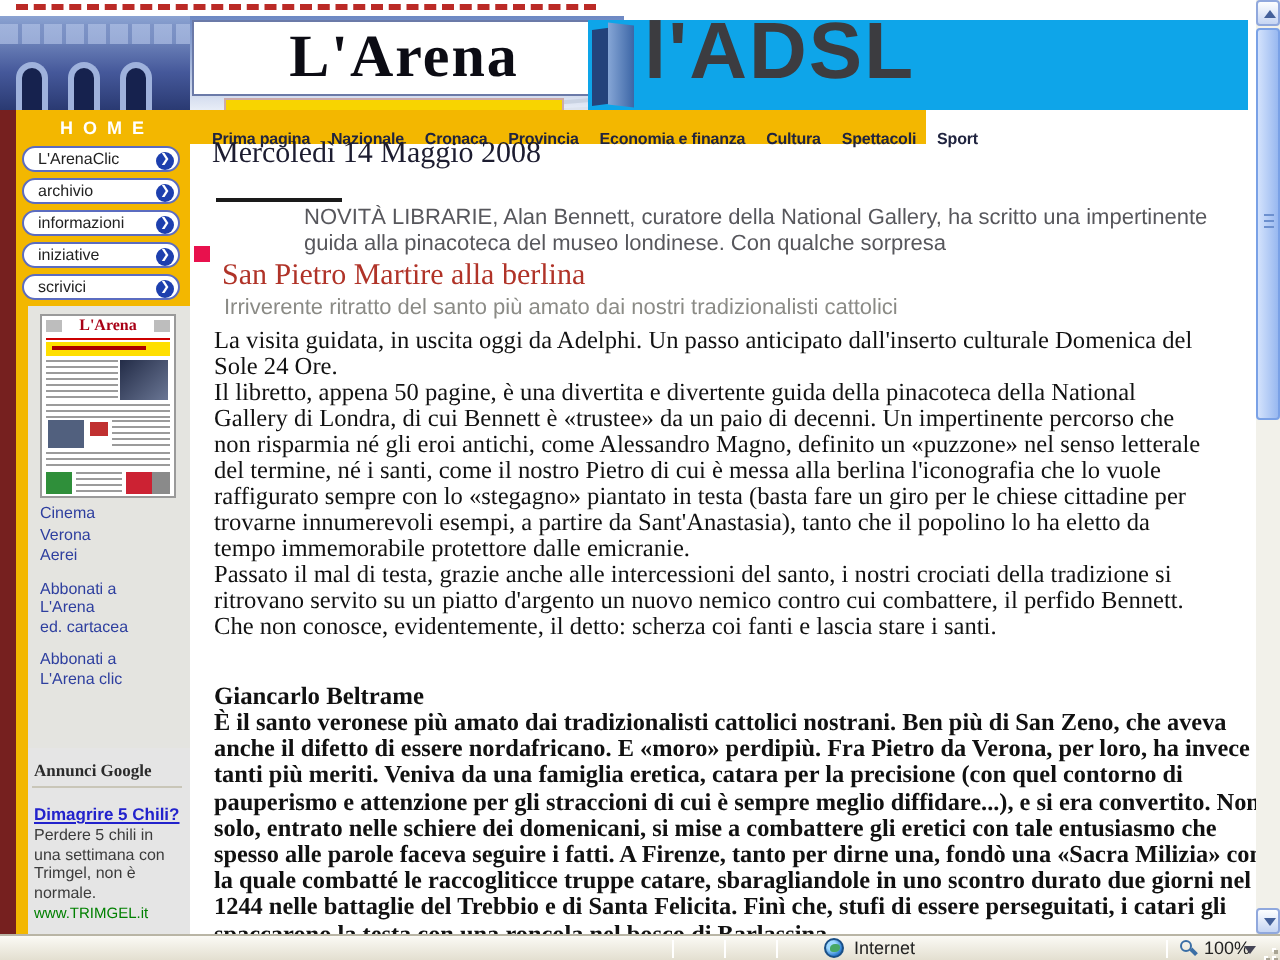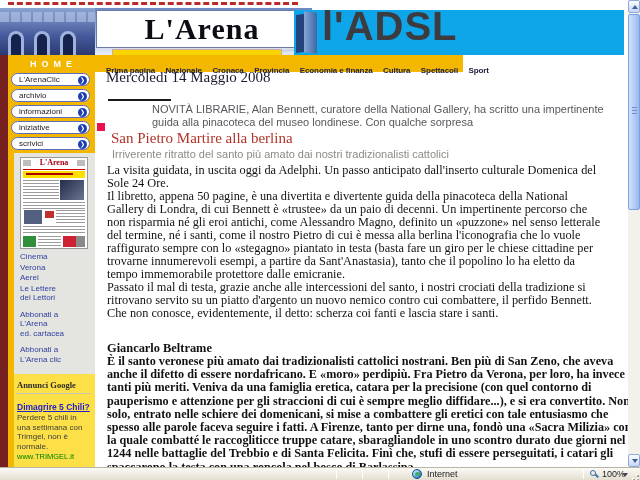--- a/index.html
+++ b/index.html
@@ -73,21 +73,21 @@
   .t-red1 { position:absolute; left:24px; top:53px; width:9px; height:7px; background:#c03030; }
   .t-green { position:absolute; left:2px; top:78px; width:13px; height:11px; background:#2f8f3a; }
   .t-red2 { position:absolute; left:42px; top:78px; width:15px; height:11px; background:#cc2233; }
   .t-gray { position:absolute; right:2px; top:78px; width:9px; height:11px; background:#8a8a8a; }
 
   .side-links { position:absolute; left:6px; top:99px; width:72px; }
   .side-link { font-size:8px; line-height:9.5px; color:#2e3f9f; white-space:pre-line; cursor:pointer; margin-bottom:1px; }
   .side-link.gap { margin-top:7px; }
 
   
-  .ads { left:14px; top:374px; width:81px; height:93px; background:#fde047; }
+  .ads { left:14px; top:374px; width:81px; height:93px; background:#e5e5e5; }
   .ads-header { position:absolute; left:3px; top:6px; font-size:8.5px; color:#2b2b2b;
                 font-family:"Liberation Serif", serif; font-weight:bold; }
   .ads-divider { position:absolute; left:2px; top:19px; width:75px; height:1px; background:#c9c6b8; }
   .ad-title { position:absolute; left:3px; top:28px; font-size:8.5px; font-weight:bold;
               color:#2222cc; text-decoration:underline; cursor:pointer; }
   .ad-body { position:absolute; left:3px; top:39px; width:75px; font-size:8px; line-height:9.5px;
              color:#3c3c3c; white-space:pre-line; }
   .ad-url { position:absolute; left:3px; top:78px; font-size:7.5px; color:#008000; cursor:pointer; }
 
   
@@ -226,22 +226,20 @@
         <div class="t-lines" style="left:2px;top:68px;right:2px;height:8px;"></div>
         <div class="t-green"></div>
         <div class="t-lines" style="left:17px;top:78px;width:23px;height:11px;"></div>
         <div class="t-red2"></div>
         <div class="t-gray"></div>
       </div>
       <div class="side-links">
         <div class="side-link">Cinema</div>
         <div class="side-link">Verona</div>
         <div class="side-link">Aerei</div>
-        <div class="side-link">Le Lettere
-dei Lettori</div>
         <div class="side-link gap">Abbonati a
 L'Arena
 ed. cartacea</div>
         <div class="side-link gap">Abbonati a
 L'Arena clic</div>
       </div>
     </div>
 
     <div class="abs ads">
       <div class="ads-header">Annunci Google</div>

